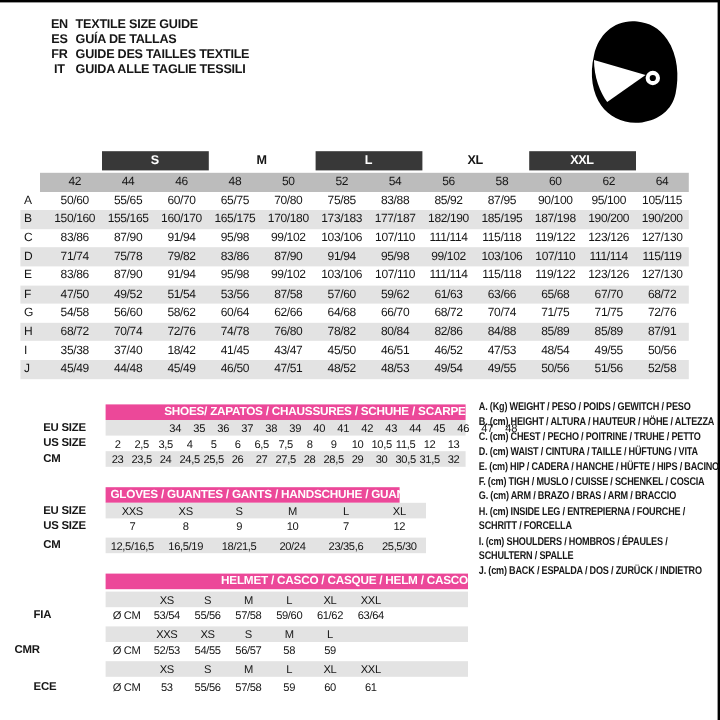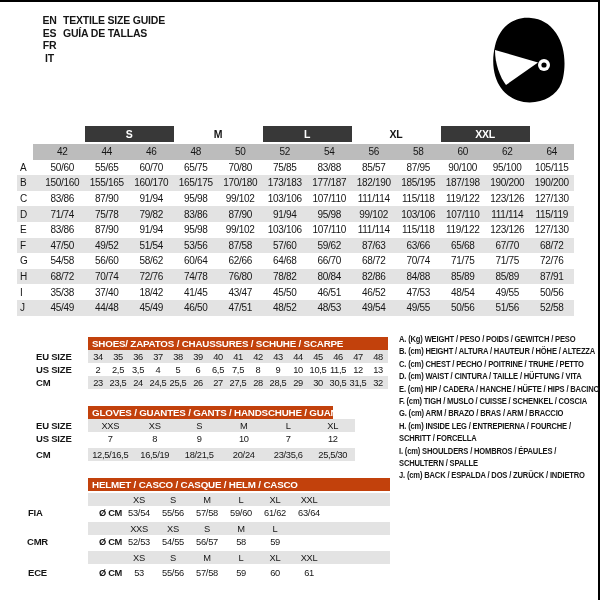--- a/index.html
+++ b/index.html
@@ -23,30 +23,30 @@
   .size-table{left:17px;top:126px;width:557px;font-size:10px;letter-spacing:-0.3px;}
   .srow{display:grid;grid-template-columns:23px repeat(12,1fr);height:15.6px;align-items:center;text-align:center;}
   .srow .letter{text-align:left;padding-left:3px;}
   .grouprow{height:16px;margin-bottom:2px;font-weight:bold;font-size:10.5px;}
   .group-dark{background:#383838;color:#fff;line-height:16px;}
   .group-light{line-height:16px;}
   .band{background:linear-gradient(to right,#fff 16px,#bcbcbc 16px);}
   .alt{background:#e3e3e3;}
 
   
-  .bar{background:#c2410c;color:#fff;font-weight:bold;font-size:9.8px;height:13px;line-height:13px;
-       padding-left:4px;letter-spacing:-0.2px;white-space:nowrap;}
+  .bar{background:#ec4899;color:#fff;font-weight:bold;font-size:9.8px;height:13px;line-height:13px;
+       padding-left:4px;letter-spacing:-0.2px;white-space:nowrap;text-align:right;}
   .trow{display:grid;height:13px;align-items:center;text-align:center;font-size:9.3px;letter-spacing:-0.3px;}
   .shoes-row{left:88px;width:300px;grid-template-columns:repeat(15,20px);}
   .gloves-row{left:88px;width:267px;grid-template-columns:repeat(6,44.5px);}
   .helm-row{left:88px;width:302px;grid-template-columns:34px repeat(6,34px);}
   .shade{background:#e3e3e3;}
   .side-label{font-weight:bold;font-size:9.5px;height:13px;line-height:13px;letter-spacing:-0.2px;white-space:nowrap;}
   .cell{white-space:nowrap;}
-  .cell.lab{text-align:right;font-weight:bold;padding-left:1px;}
+  .cell.lab{text-align:center;font-weight:normal;padding-left:1px;}
 
   
   .legend{left:399px;top:333px;width:242px;font-weight:bold;font-size:9.3px;line-height:12.4px;
           letter-spacing:-0.2px;transform:scaleX(0.815);transform-origin:left top;}
   .legend-line{white-space:nowrap;}
 </style>
 </head>
 <body>
 
 <div id="sheet">
@@ -58,23 +58,25 @@
       <div class="lang-row">
         <div class="lang-code">EN</div>
         <div class="lang-title">TEXTILE SIZE GUIDE</div>
       </div>
       <div class="lang-row">
         <div class="lang-code">ES</div>
         <div class="lang-title">GUÍA DE TALLAS</div>
       </div>
       <div class="lang-row">
         <div class="lang-code">FR</div>
+        <div class="lang-title">GUIDE DES TAILLES TEXTILE</div>
       </div>
       <div class="lang-row">
         <div class="lang-code">IT</div>
+        <div class="lang-title">GUIDA ALLE TAGLIE TESSILI</div>
       </div>
     </div>
 
   <div class="abs helmet">
     <svg width="76" height="90" viewBox="0 0 76 90">
       <path d="M 40 3 C 22 1 8 13 4 31 C 0 48 3 63 10 73 C 17 83 30 89 44 87 C 58 85 69 77 72 63 C 75 49 74 31 65 18 C 58 8 50 4 40 3 Z" fill="#000"></path>
       <path d="M 4 35 L 47 47.5 L 15 70 C 9 62 4 49 4 35 Z" fill="#fff"></path>
       <circle cx="53" cy="50" r="6" fill="#fff"></circle>
       <circle cx="53" cy="50" r="2.6" fill="#000"></circle>
     </svg>
@@ -106,21 +108,21 @@
     <div id="bodyRows">
         <div class="srow">
           <div class="letter">A</div>
           <div class="cell">50/60</div>
           <div class="cell">55/65</div>
           <div class="cell">60/70</div>
           <div class="cell">65/75</div>
           <div class="cell">70/80</div>
           <div class="cell">75/85</div>
           <div class="cell">83/88</div>
-          <div class="cell">85/57</div>
+          <div class="cell">85/92</div>
           <div class="cell">87/95</div>
           <div class="cell">90/100</div>
           <div class="cell">95/100</div>
           <div class="cell">105/115</div>
         </div>
         <div class="srow alt">
           <div class="letter">B</div>
           <div class="cell">150/160</div>
           <div class="cell">155/165</div>
           <div class="cell">160/170</div>
@@ -181,21 +183,21 @@
         </div>
         <div class="srow alt">
           <div class="letter">F</div>
           <div class="cell">47/50</div>
           <div class="cell">49/52</div>
           <div class="cell">51/54</div>
           <div class="cell">53/56</div>
           <div class="cell">87/58</div>
           <div class="cell">57/60</div>
           <div class="cell">59/62</div>
-          <div class="cell">87/63</div>
+          <div class="cell">61/63</div>
           <div class="cell">63/66</div>
           <div class="cell">65/68</div>
           <div class="cell">67/70</div>
           <div class="cell">68/72</div>
         </div>
         <div class="srow">
           <div class="letter">G</div>
           <div class="cell">54/58</div>
           <div class="cell">56/60</div>
           <div class="cell">58/62</div>
@@ -271,21 +273,21 @@
       <div class="legend-line">E. (cm) HIP / CADERA / HANCHE / HÜFTE / HIPS / BACINO</div>
       <div class="legend-line">F. (cm) TIGH / MUSLO / CUISSE / SCHENKEL / COSCIA</div>
       <div class="legend-line">G. (cm) ARM / BRAZO / BRAS / ARM / BRACCIO</div>
       <div class="legend-line">H. (cm) INSIDE LEG / ENTREPIERNA / FOURCHE /</div>
       <div class="legend-line">SCHRITT / FORCELLA</div>
       <div class="legend-line">I. (cm) SHOULDERS / HOMBROS / ÉPAULES /</div>
       <div class="legend-line">SCHULTERN / SPALLE</div>
       <div class="legend-line">J. (cm) BACK / ESPALDA / DOS / ZURÜCK / INDIETRO</div>
     </div>
 <div class="abs side-label" style="left: 36px; top: 350px;">EU SIZE</div>
-    <div class="abs trow shoes-row shade" style="left: 88px; top: 350px;">
+    <div class="abs trow shoes-row shade" style="left: 88px; top: 350px; padding-left: 48px;">
       <div class="cell">34</div>
       <div class="cell">35</div>
       <div class="cell">36</div>
       <div class="cell">37</div>
       <div class="cell">38</div>
       <div class="cell">39</div>
       <div class="cell">40</div>
       <div class="cell">41</div>
       <div class="cell">42</div>
       <div class="cell">43</div>
@@ -379,21 +381,21 @@
     </div>
     <div class="abs trow helm-row shade" style="left: 88px; top: 522px;">
       <div class="cell lab"></div>
       <div class="cell">XXS</div>
       <div class="cell">XS</div>
       <div class="cell">S</div>
       <div class="cell">M</div>
       <div class="cell">L</div>
       <div class="cell"></div>
     </div>
-    <div class="abs side-label" style="left: 27px; top: 535px; text-align: right;">CMR</div>
+    <div class="abs side-label" style="left: 12px; top: 535px; text-align: right;">CMR</div>
     <div class="abs trow helm-row" style="left: 88px; top: 535px;">
       <div class="cell lab">Ø CM</div>
       <div class="cell">52/53</div>
       <div class="cell">54/55</div>
       <div class="cell">56/57</div>
       <div class="cell">58</div>
       <div class="cell">59</div>
       <div class="cell"></div>
     </div>
     <div class="abs trow helm-row shade" style="left: 88px; top: 551px;">

